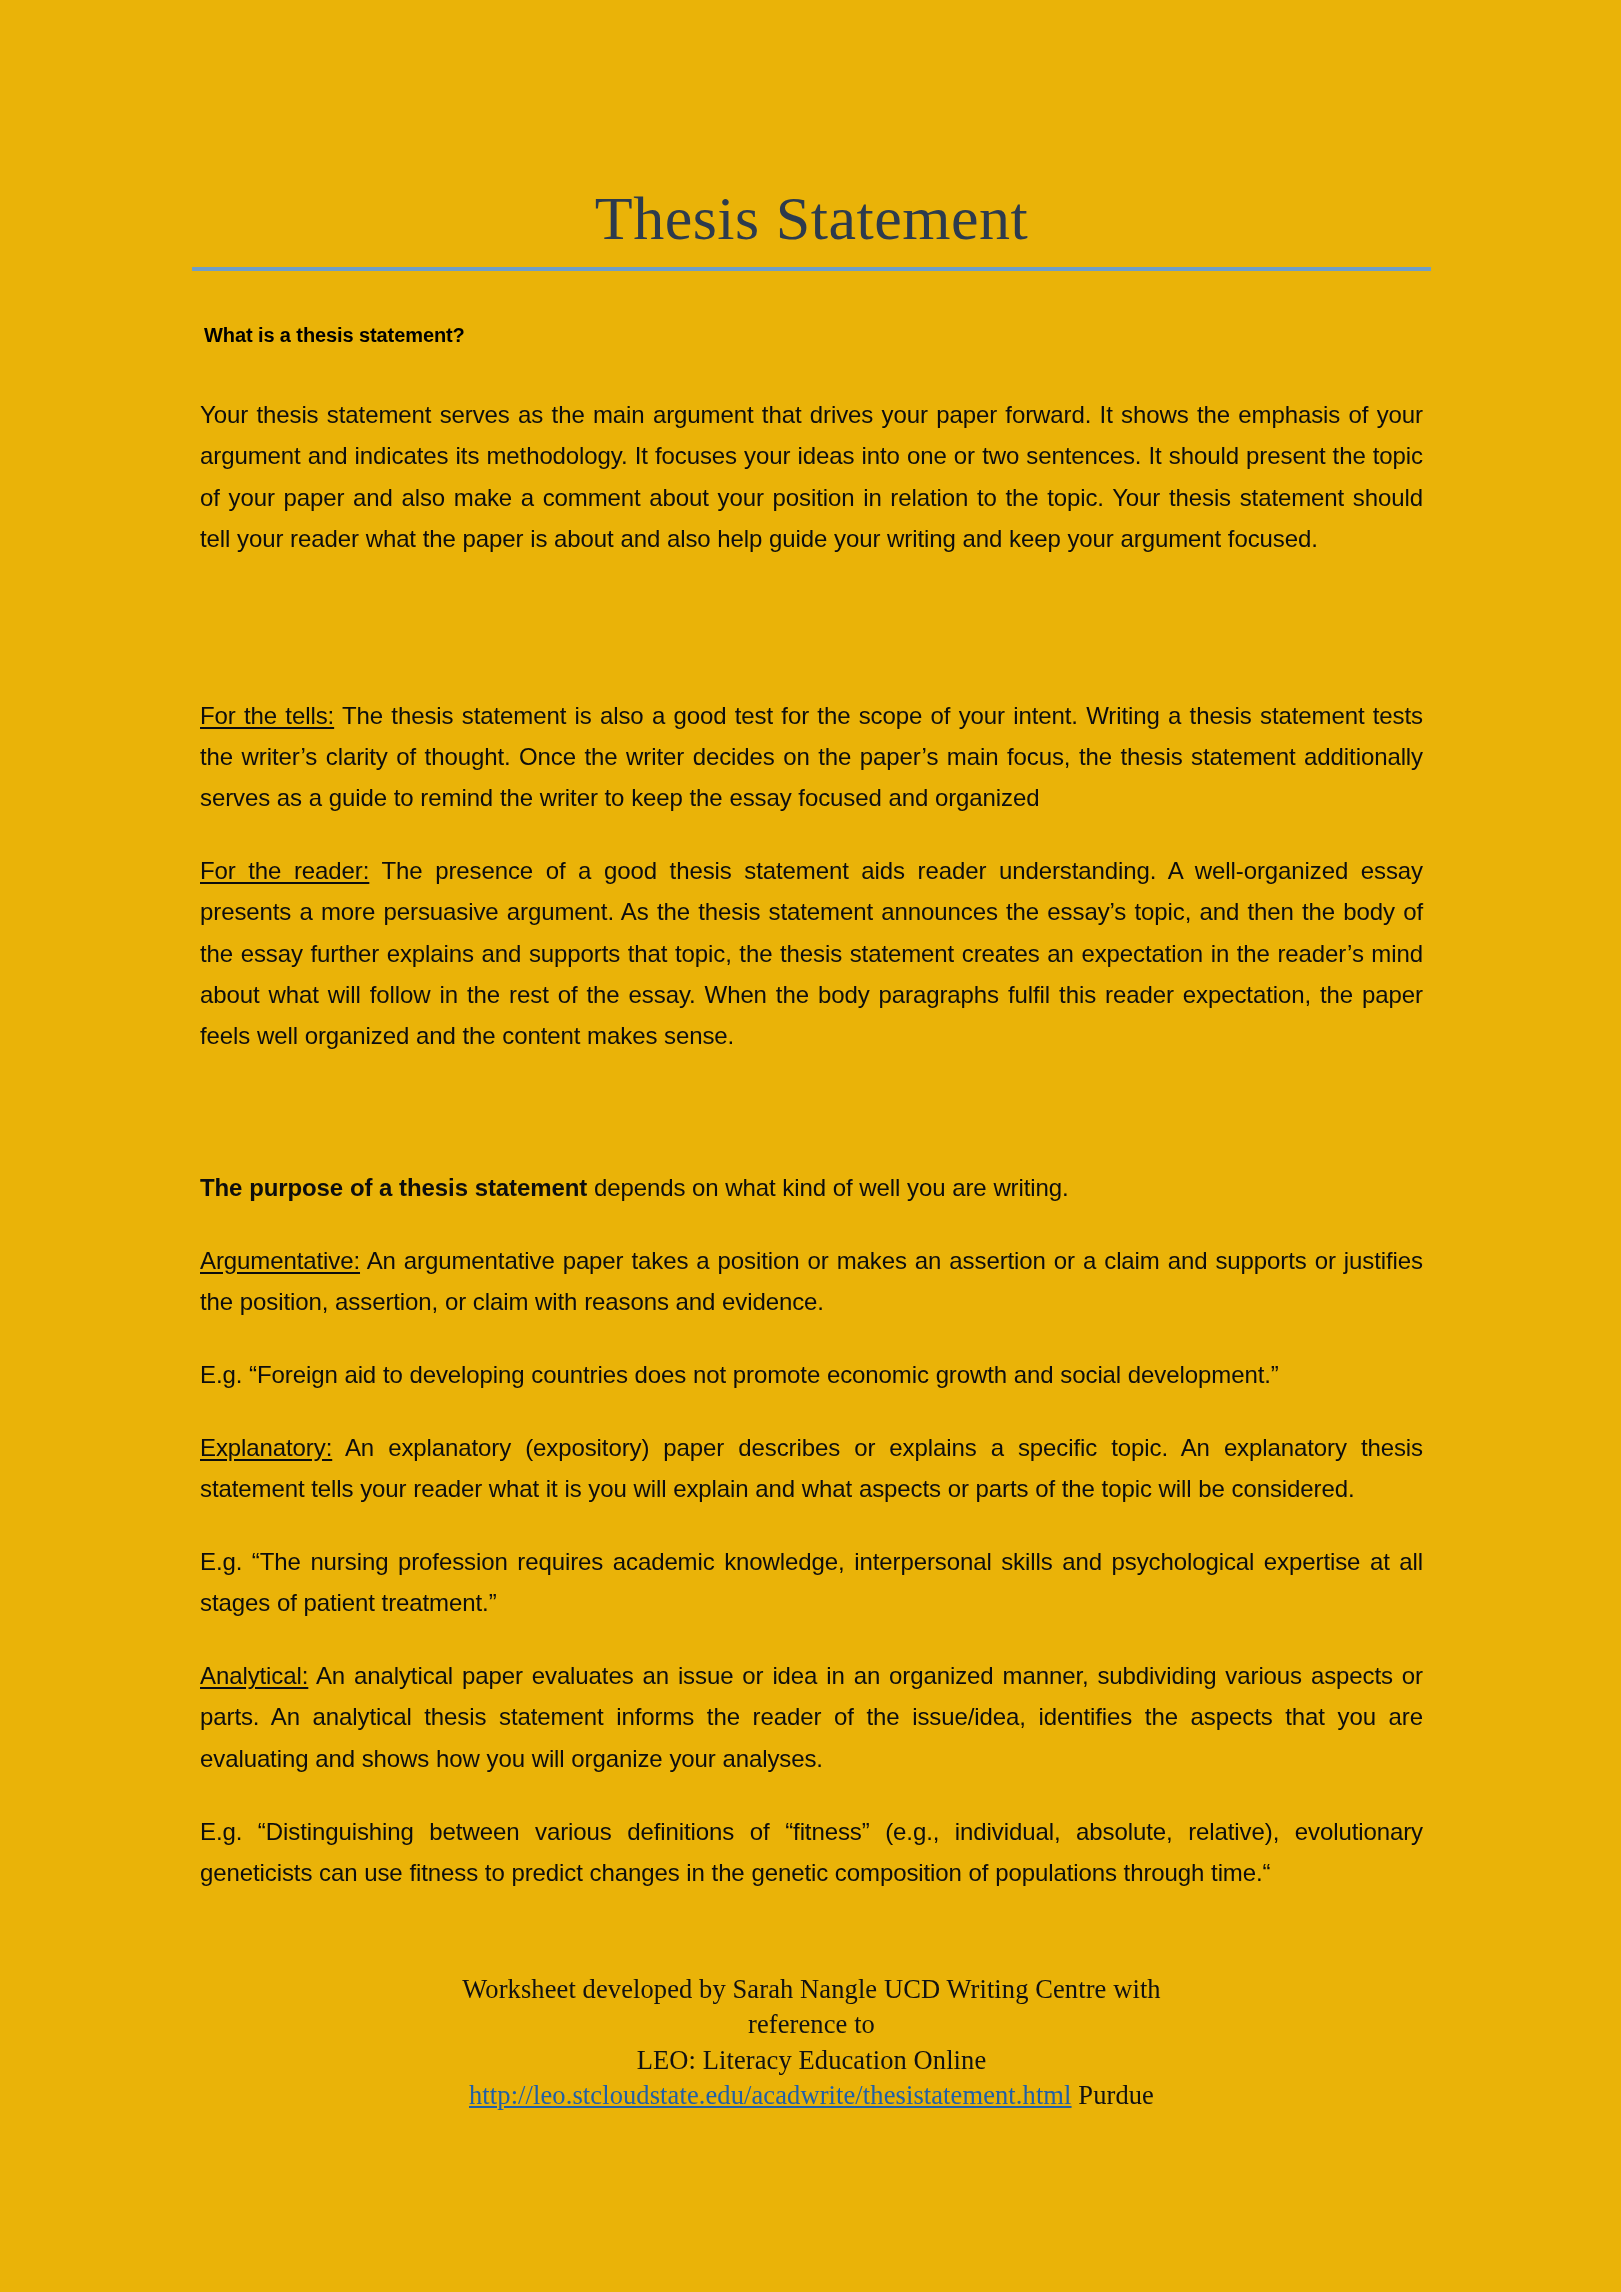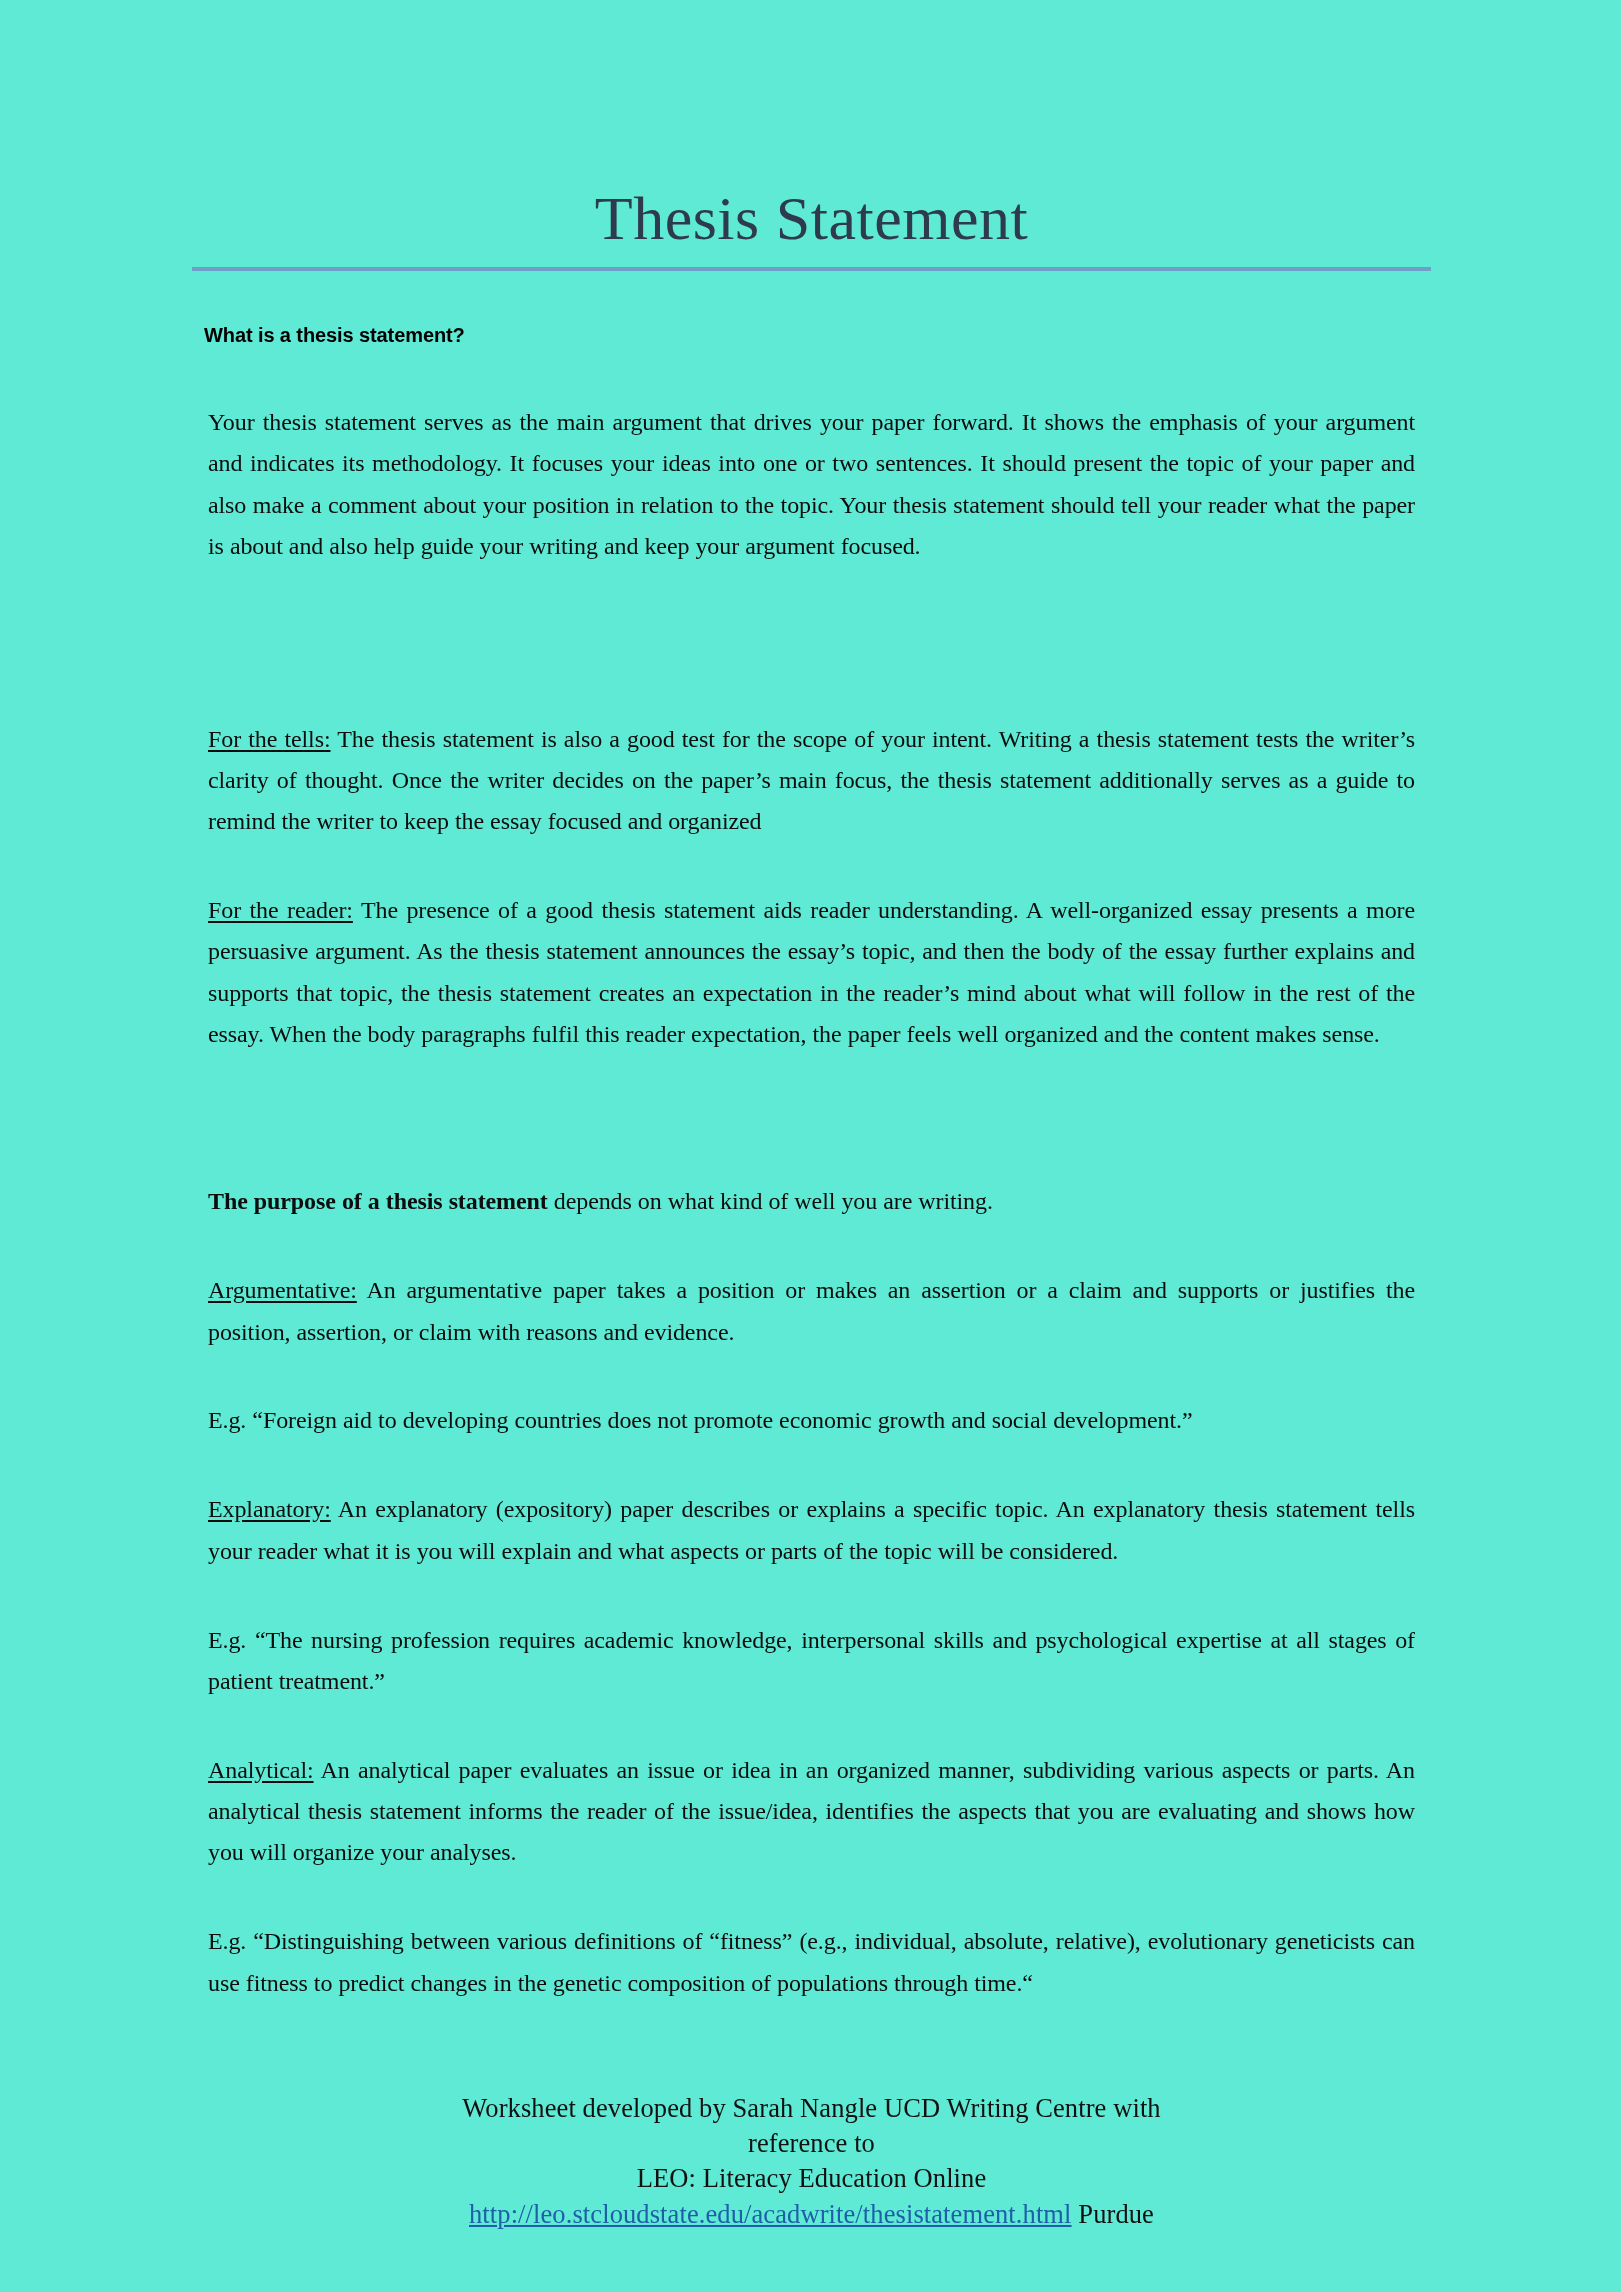--- a/index.html
+++ b/index.html
@@ -7,21 +7,21 @@
     margin: 0;
     padding: 0;
     background: #ffffff;
   }
 
   .page {
     position: relative;
     width: 1621px;
     height: 2293px;
     margin: 0 auto;
-    background: #5eead4;
+    background: #eab308;
     box-sizing: border-box;
     overflow: hidden;
     font-family: "Liberation Sans", sans-serif;
   }
 
   .content {
     position: absolute;
     left: 192px;
     top: 0;
     width: 1239px;
@@ -54,26 +54,26 @@
     font-weight: bold;
     font-size: 20px;
     color: #000000;
     line-height: 1.35;
     margin: 12px;
     letter-spacing: -0.1px;
   }
 
   
   p.body {
-    font-family: Liberation Serif, serif;
+    font-family: Liberation Sans, sans-serif;
     font-size: 24px;
     color: #0d0d0d;
     line-height: 1.72;
     text-align: justify;
-    margin: 16px;
+    margin: 8px;
     letter-spacing: -0.1px;
     word-spacing: 0.2px;
   }
 
   .lead {
     text-decoration: underline;
     text-underline-offset: 2.9px;
   }
 
   .bold-run {

